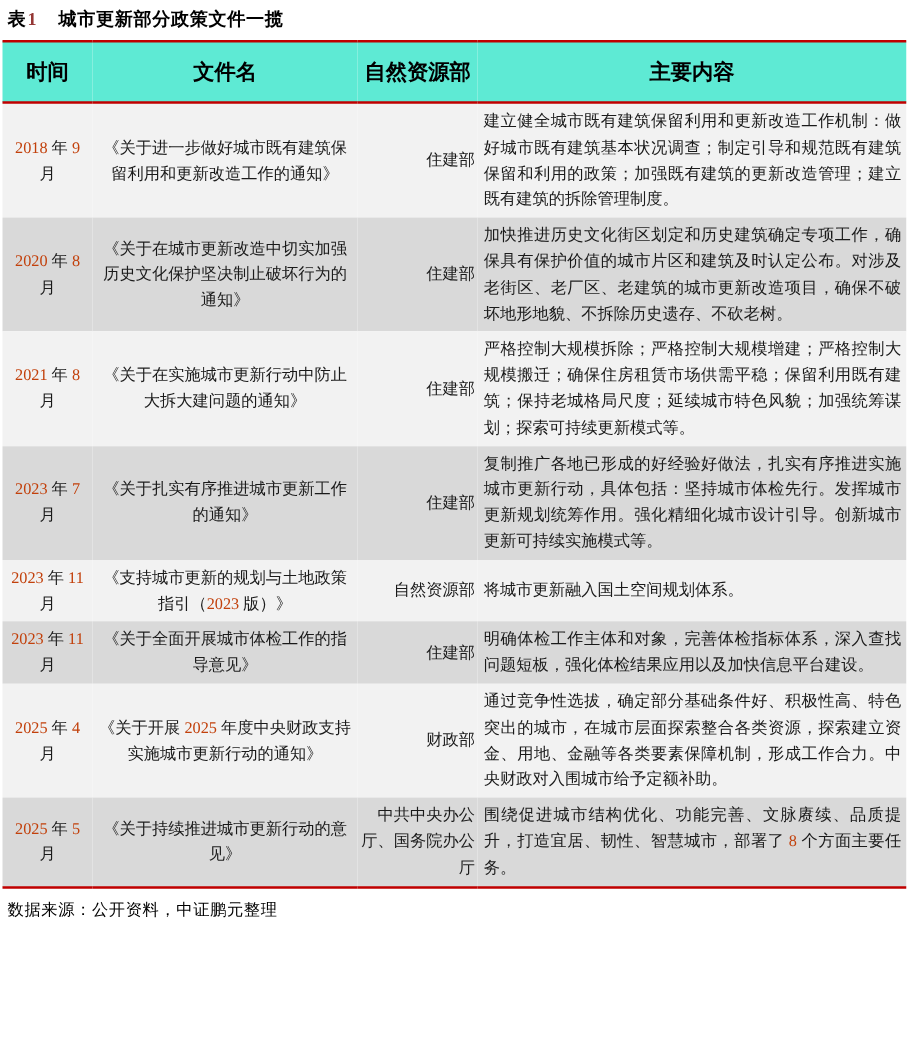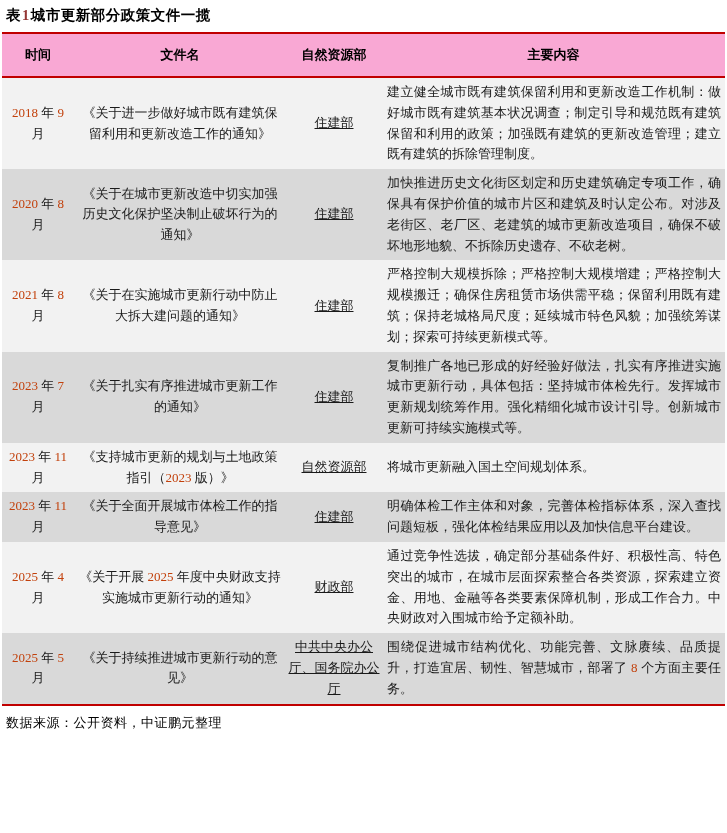--- a/index.html
+++ b/index.html
@@ -8,46 +8,46 @@
     font-family:"Liberation Serif","DejaVu Serif",serif;
     color:#1a1a1a;
     -webkit-font-smoothing:antialiased;
   }
   .doc { width:727px; }
   .doc-title {
     font-size:14.5px; font-weight:bold; color:#000;
     padding:6px 4px 7px 6px; letter-spacing:0.5px;
   }
   .doc-title .t-num { color:#953735; padding:0 1px; }
-  .doc-title .t-text { }
+  .doc-title .t-text { margin-left:16px; }
   table.policy {
     width:723px; margin:0 2px;
     border-collapse:collapse; table-layout:fixed;
     border-top:2px solid #C00000;
     border-bottom:2px solid #C00000;
     font-size:13px;
   }
   col.c-time { width:72px; }
   col.c-file { width:212px; }
   col.c-dept { width:96px; }
   col.c-content { width:343px; }
   thead th {
-    background:#f9a8d4; font-weight:bold; color:#000;
-    font-size:13px; padding:12px 2px;
+    background:#5eead4; font-weight:bold; color:#000;
+    font-size:17px; padding:12px 2px;
     border-bottom:2.5px solid #C00000; text-align:center;
   }
   tbody td {
     padding:4px 5px; line-height:1.6; vertical-align:middle;
     word-break:break-all;
   }
   tbody tr:nth-child(odd)  { background:#F2F2F2; }
   tbody tr:nth-child(even) { background:#D9D9D9; }
   td.cell-time { text-align:center; padding-left:2px; padding-right:2px; }
   td.cell-file { text-align:center; }
-  td.cell-dept { text-align:center; padding-left:2px; padding-right:2px;text-decoration:underline; }
+  td.cell-dept { text-align:right; padding-left:2px; padding-right:2px; }
   td.cell-content { text-align:justify; padding-right:4px; }
   .num { color:#c2410c; }
   .doc-footer {
     font-size:13px; color:#000;
     padding:8px 4px 0 6px; letter-spacing:0.5px;
   }
 </style>
 </head>
 <body>
 

